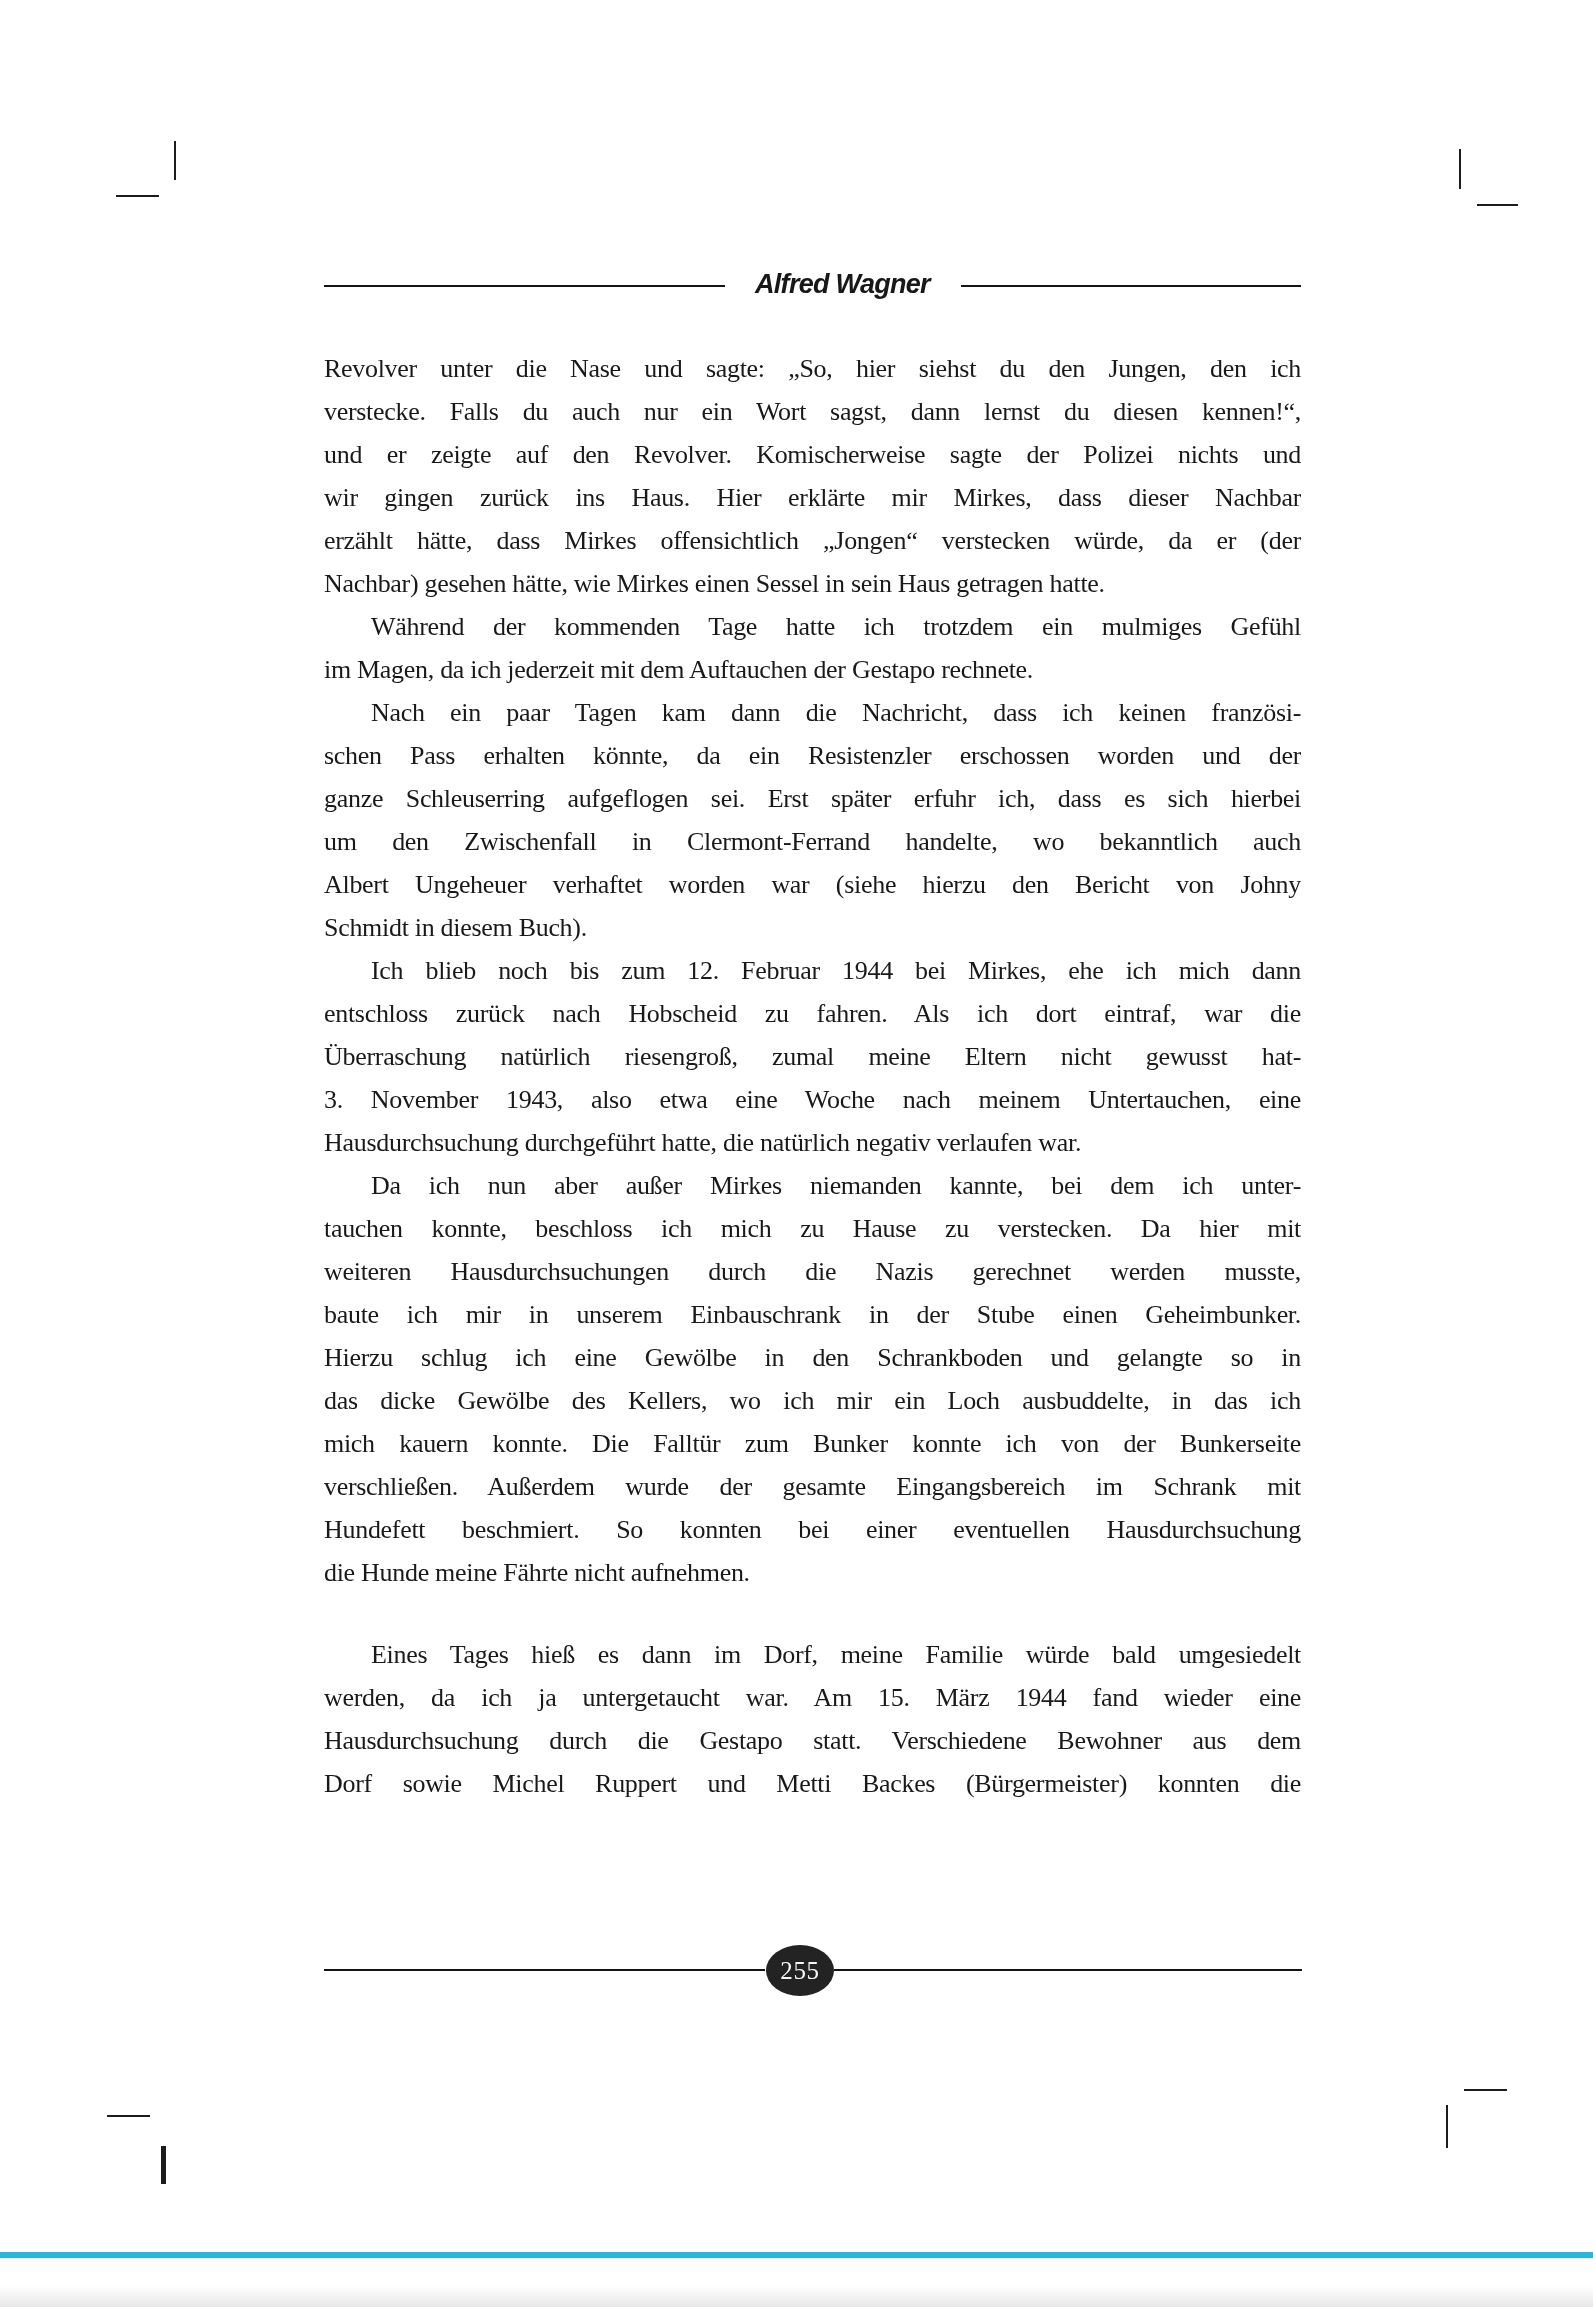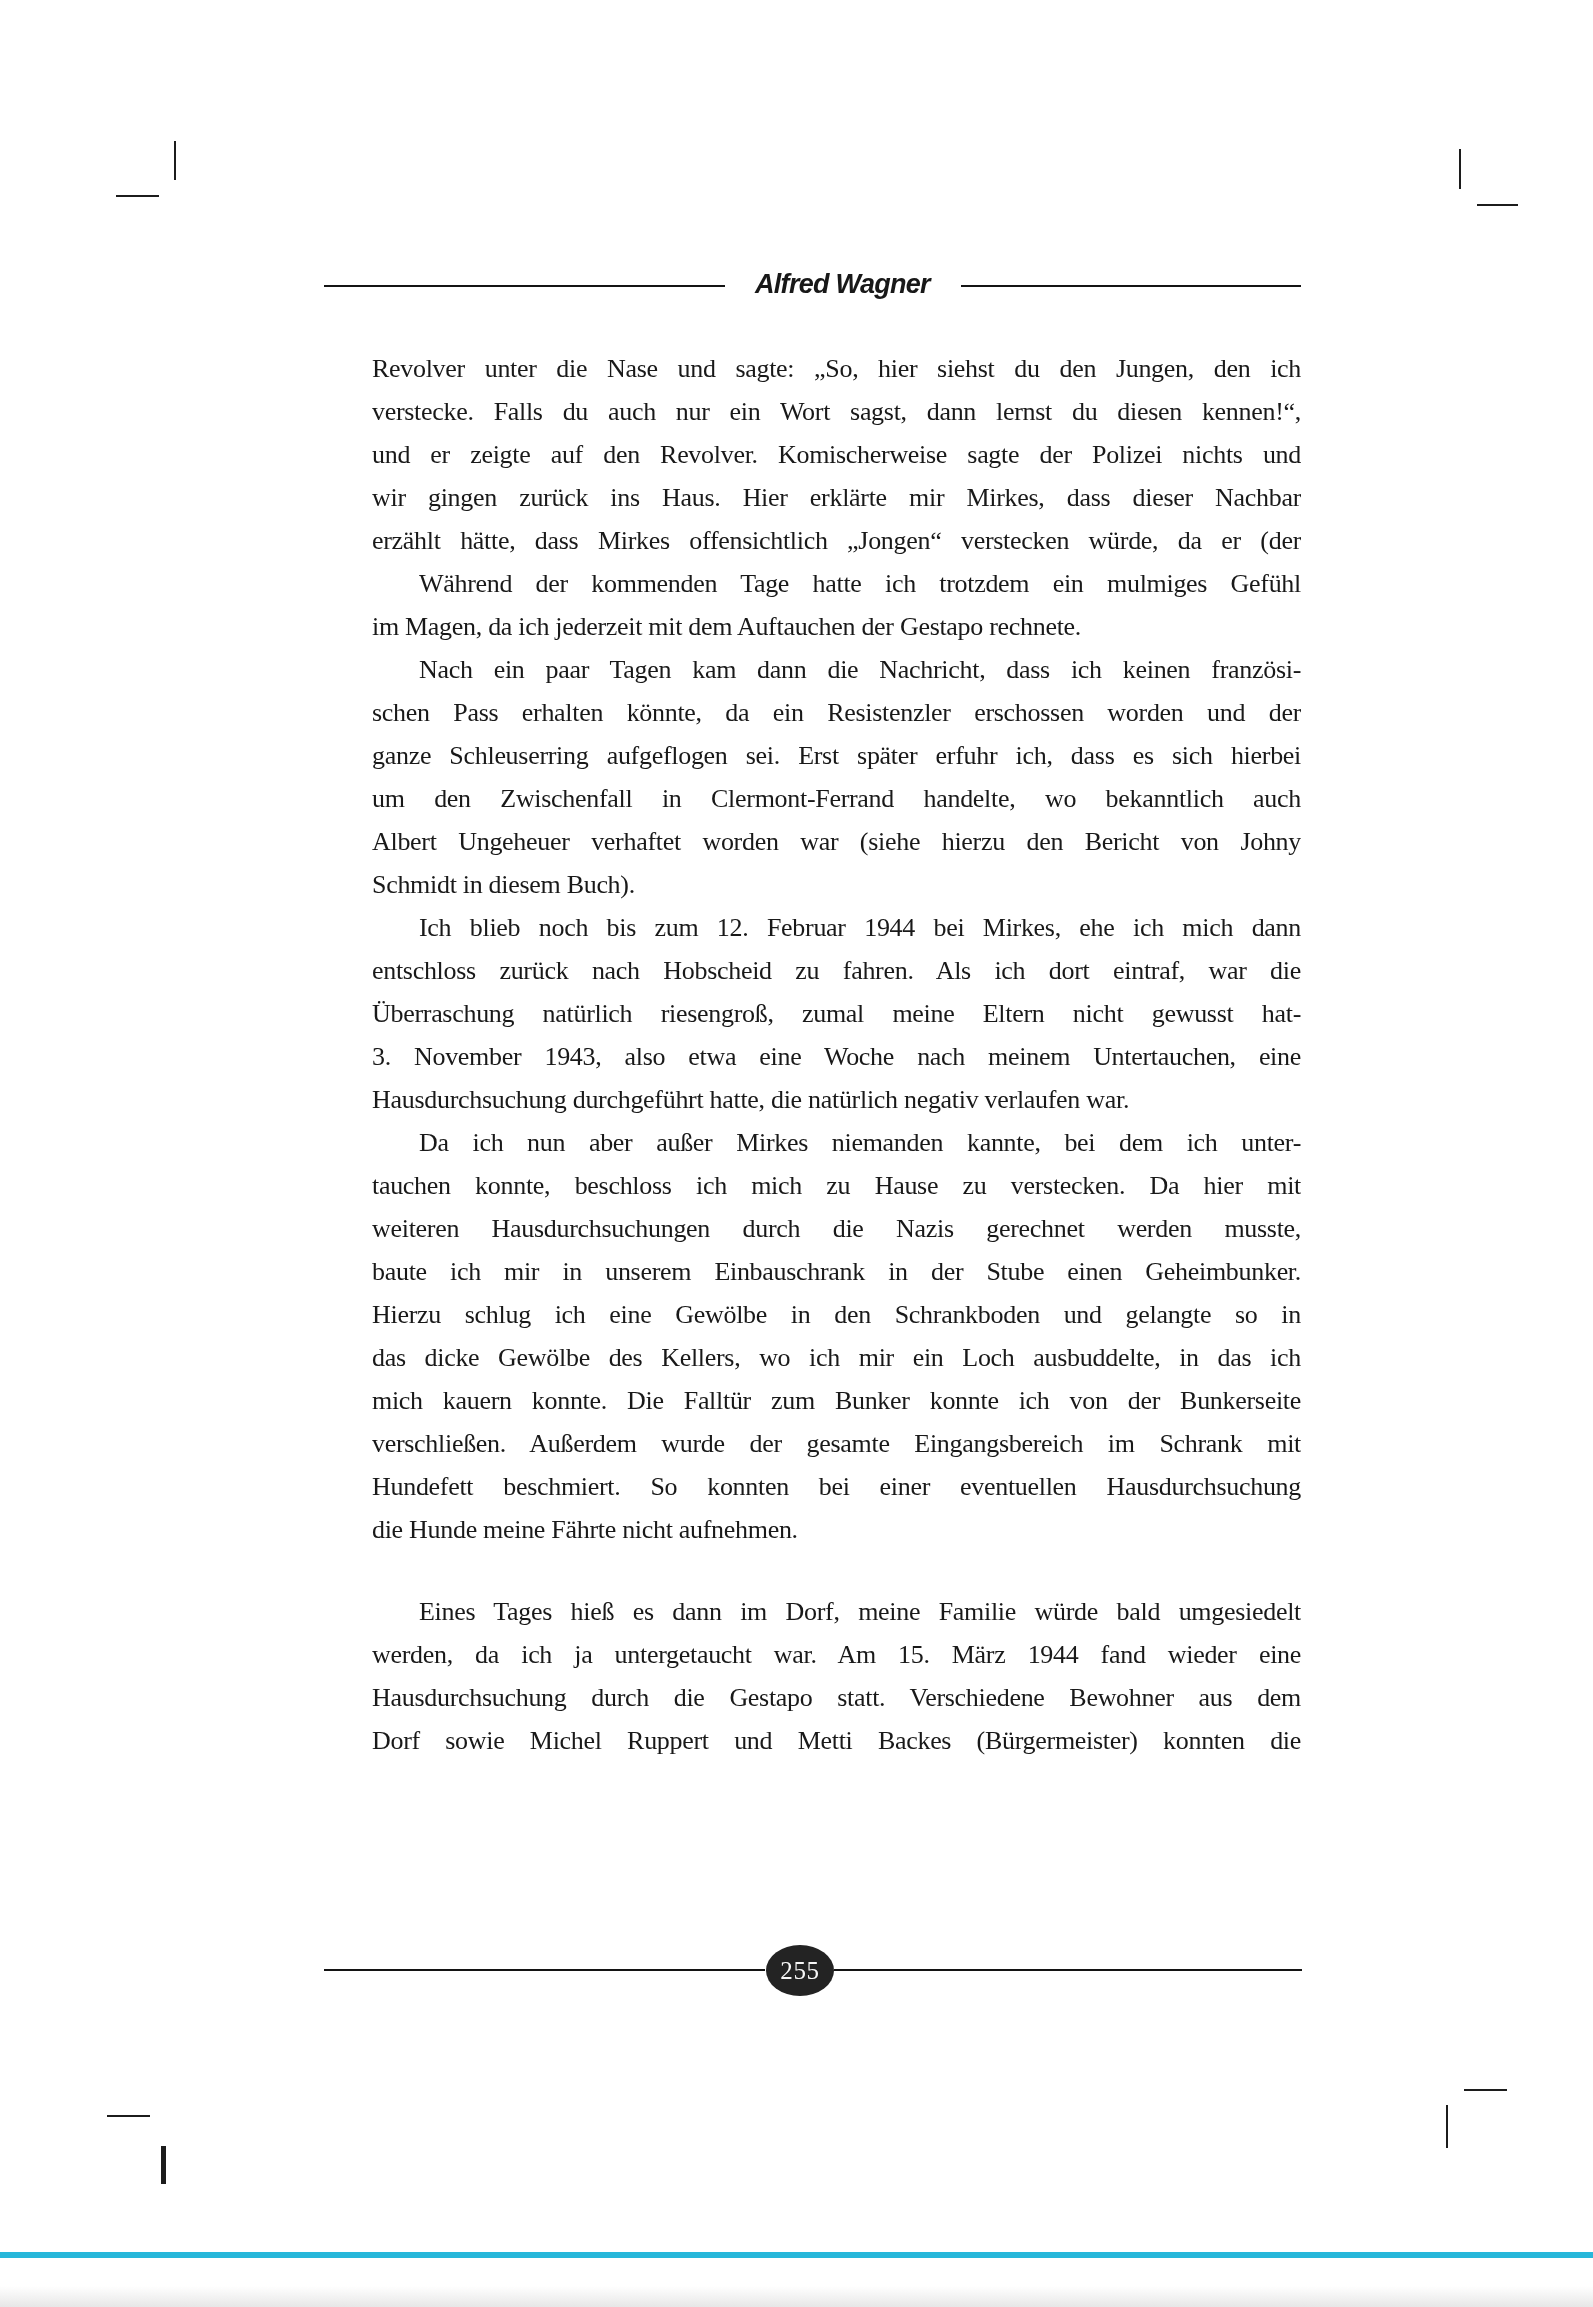--- a/index.html
+++ b/index.html
@@ -30,21 +30,20 @@
   
   .textblock{
     position:absolute;left:324px;top:347px;width:977px;
     color:#191919;
     font-size:26px;letter-spacing:-0.3px;
   }
   .line{
     height:43px;line-height:43px;overflow:hidden;
     text-align:justify;text-align-last:justify;
     white-space:normal;
-    margin-left:48px;
   }
   .line.pe{text-align-last:left;}
   .line.ind{padding-left:47px;}
   .line.gap{margin-top:39px;}
 
   
   .footer-rule-left{position:absolute;left:324px;top:1969px;width:441px;height:2px;background:#141414;}
   .footer-rule-right{position:absolute;left:834px;top:1969px;width:468px;height:2px;background:#141414;}
   .page-badge{
     position:absolute;left:766px;top:1945px;width:68px;height:51px;
@@ -92,20 +91,21 @@
     <div class="header-title">Alfred Wagner</div>
     <div class="rule header-rule-right"></div>
   </div>
 
   <div class="textblock" id="textblock" style="color: rgb(25, 25, 25);">
       <div class="line">Revolver unter die Nase und sagte: „So, hier siehst du den Jungen, den ich</div>
       <div class="line">verstecke. Falls du auch nur ein Wort sagst, dann lernst du diesen kennen!“,</div>
       <div class="line">und er zeigte auf den Revolver. Komischerweise sagte der Polizei nichts und</div>
       <div class="line">wir gingen zurück ins Haus. Hier erklärte mir Mirkes, dass dieser Nachbar</div>
       <div class="line">erzählt hätte, dass Mirkes offensichtlich „Jongen“ verstecken würde, da er (der</div>
+      <div class="line pe">Nachbar) gesehen hätte, wie Mirkes einen Sessel in sein Haus getragen hatte.</div>
       <div class="line ind">Während der kommenden Tage hatte ich trotzdem ein mulmiges Gefühl</div>
       <div class="line pe">im Magen, da ich jederzeit mit dem Auftauchen der Gestapo rechnete.</div>
       <div class="line ind">Nach ein paar Tagen kam dann die Nachricht, dass ich keinen französi-</div>
       <div class="line">schen Pass erhalten könnte, da ein Resistenzler erschossen worden und der</div>
       <div class="line">ganze Schleuserring aufgeflogen sei. Erst später erfuhr ich, dass es sich hierbei</div>
       <div class="line">um den Zwischenfall in Clermont-Ferrand handelte, wo bekanntlich auch</div>
       <div class="line">Albert Ungeheuer verhaftet worden war (siehe hierzu den Bericht von Johny</div>
       <div class="line pe">Schmidt in diesem Buch).</div>
       <div class="line ind">Ich blieb noch bis zum 12. Februar 1944 bei Mirkes, ehe ich mich dann</div>
       <div class="line">entschloss zurück nach Hobscheid zu fahren. Als ich dort eintraf, war die</div>

